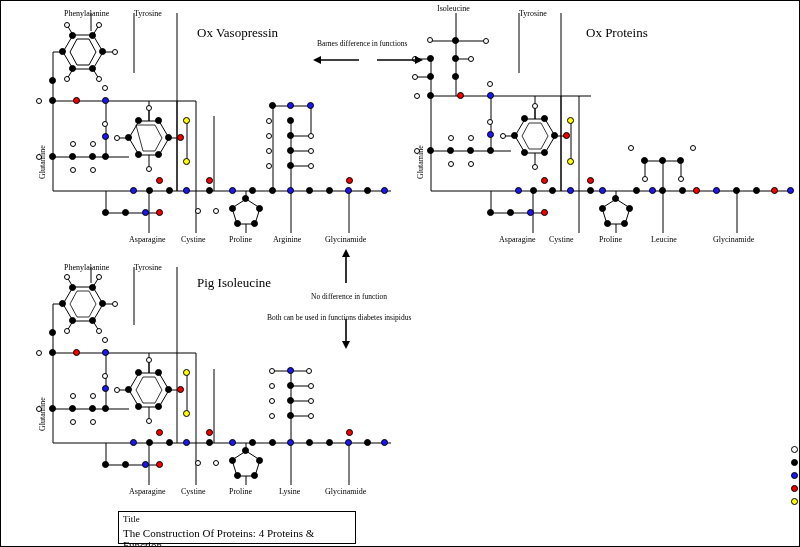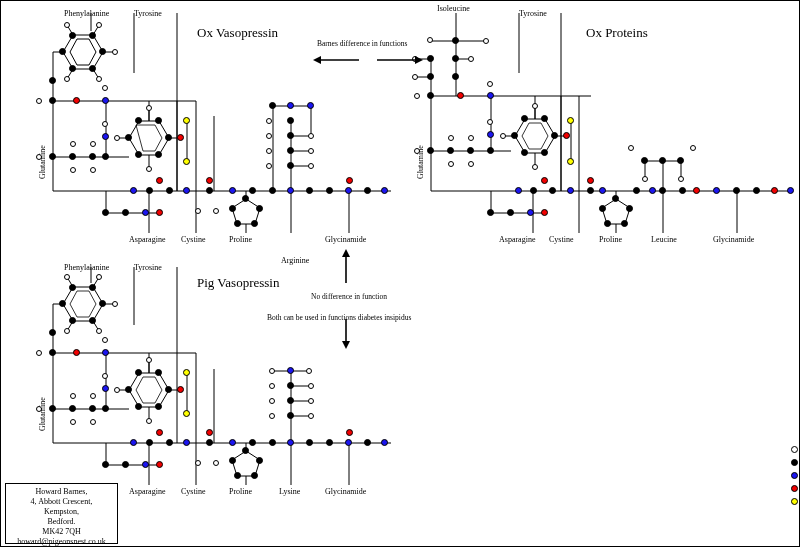--- a/index.html
+++ b/index.html
@@ -185,21 +185,21 @@
     <div class="atom a-c sz7" style="left:228px;top:204px;"></div>
     <div class="atom a-h sz6" style="left:194px;top:207px;"></div>
     <div class="atom a-h sz6" style="left:212px;top:207px;"></div>
 
     <div class="lbl" style="left:63px;top:8px;">Phenylalanine</div>
     <div class="lbl" style="left:133px;top:8px;">Tyrosine</div>
     <div class="lbl-v" style="left:37px;top:178px;">Glutamine</div>
     <div class="lbl" style="left:128px;top:234px;">Asparagine</div>
     <div class="lbl" style="left:180px;top:234px;">Cystine</div>
     <div class="lbl" style="left:228px;top:234px;">Proline</div>
-    <div class="lbl" style="left:280px;top:234px;margin-top:21px;">Arginine</div>
+    <div class="lbl" style="left:272px;top:234px;">Arginine</div>
     <div class="lbl" style="left:324px;top:234px;">Glycinamide</div>
   </div>
 
   <div class="panel" style="left:400px;top:0;width:400px;height:250px;">
     <div class="ptitle" style="left:185px;top:24px;">Ox Proteins</div>
 
     <svg width="400" height="250">
       <g stroke="#000" stroke-width="1" fill="none">
         <line x1="55" y1="12" x2="55" y2="40"></line>
         <line x1="118" y1="12" x2="118" y2="72"></line>
@@ -325,21 +325,21 @@
     <div class="lbl" style="left:118px;top:8px;">Tyrosine</div>
     <div class="lbl-v" style="left:15px;top:178px;">Glutamine</div>
     <div class="lbl" style="left:98px;top:234px;">Asparagine</div>
     <div class="lbl" style="left:148px;top:234px;">Cystine</div>
     <div class="lbl" style="left:198px;top:234px;">Proline</div>
     <div class="lbl" style="left:250px;top:234px;">Leucine</div>
     <div class="lbl" style="left:312px;top:234px;">Glycinamide</div>
   </div>
 
   <div class="panel" style="left:0;top:250px;width:400px;height:250px;">
-    <div class="ptitle" style="left:196px;top:24px;">Pig Vasopressin</div>
+    <div class="ptitle" style="left:196px;top:24px;">Pig Isoleucine</div>
 
     <svg width="400" height="250">
       <g stroke="#000" stroke-width="1" fill="none">
         <line x1="90" y1="16" x2="90" y2="32"></line>
         <line x1="133" y1="16" x2="133" y2="74"></line>
         <line x1="176" y1="16" x2="176" y2="192"></line>
         <polygon points="72,36 92,36 102,53 92,70 72,70 62,53" fill="none"></polygon>
         <polygon points="76,40 88,40 95,53 88,66 76,66 69,53" fill="none" stroke-width="0.8"></polygon>
         <line x1="62" y1="53" x2="52" y2="53"></line>
         <line x1="52" y1="53" x2="52" y2="102"></line>
@@ -506,23 +506,19 @@
     <div class="legend-row">
       <span class="atom a-o sz7"></span>
 
     </div>
     <div class="legend-row">
       <span class="atom a-s sz7"></span>
 
     </div>
   </div>
 
-  <div class="addrbox" style="left:4px;top:482px;width:113px;height:61px;">
-    <div>Howard Barnes,</div>
-    <div>4, Abbott Crescent,</div>
-    <div>Kempston,</div>
-    <div>Bedford.</div>
-    <div>MK42   7QH</div>
-    <div>howard@pigeonsnest.co.uk</div>
+
+  <div class="titlebox" style="left:117px;top:510px;width:238px;height:33px;">
+    <div class="cap">Title</div>
+    <div class="val">The Construction Of Proteins: 4 Proteins &amp; Function</div>
   </div>
 
-
 </div>
 
 </body></html>

